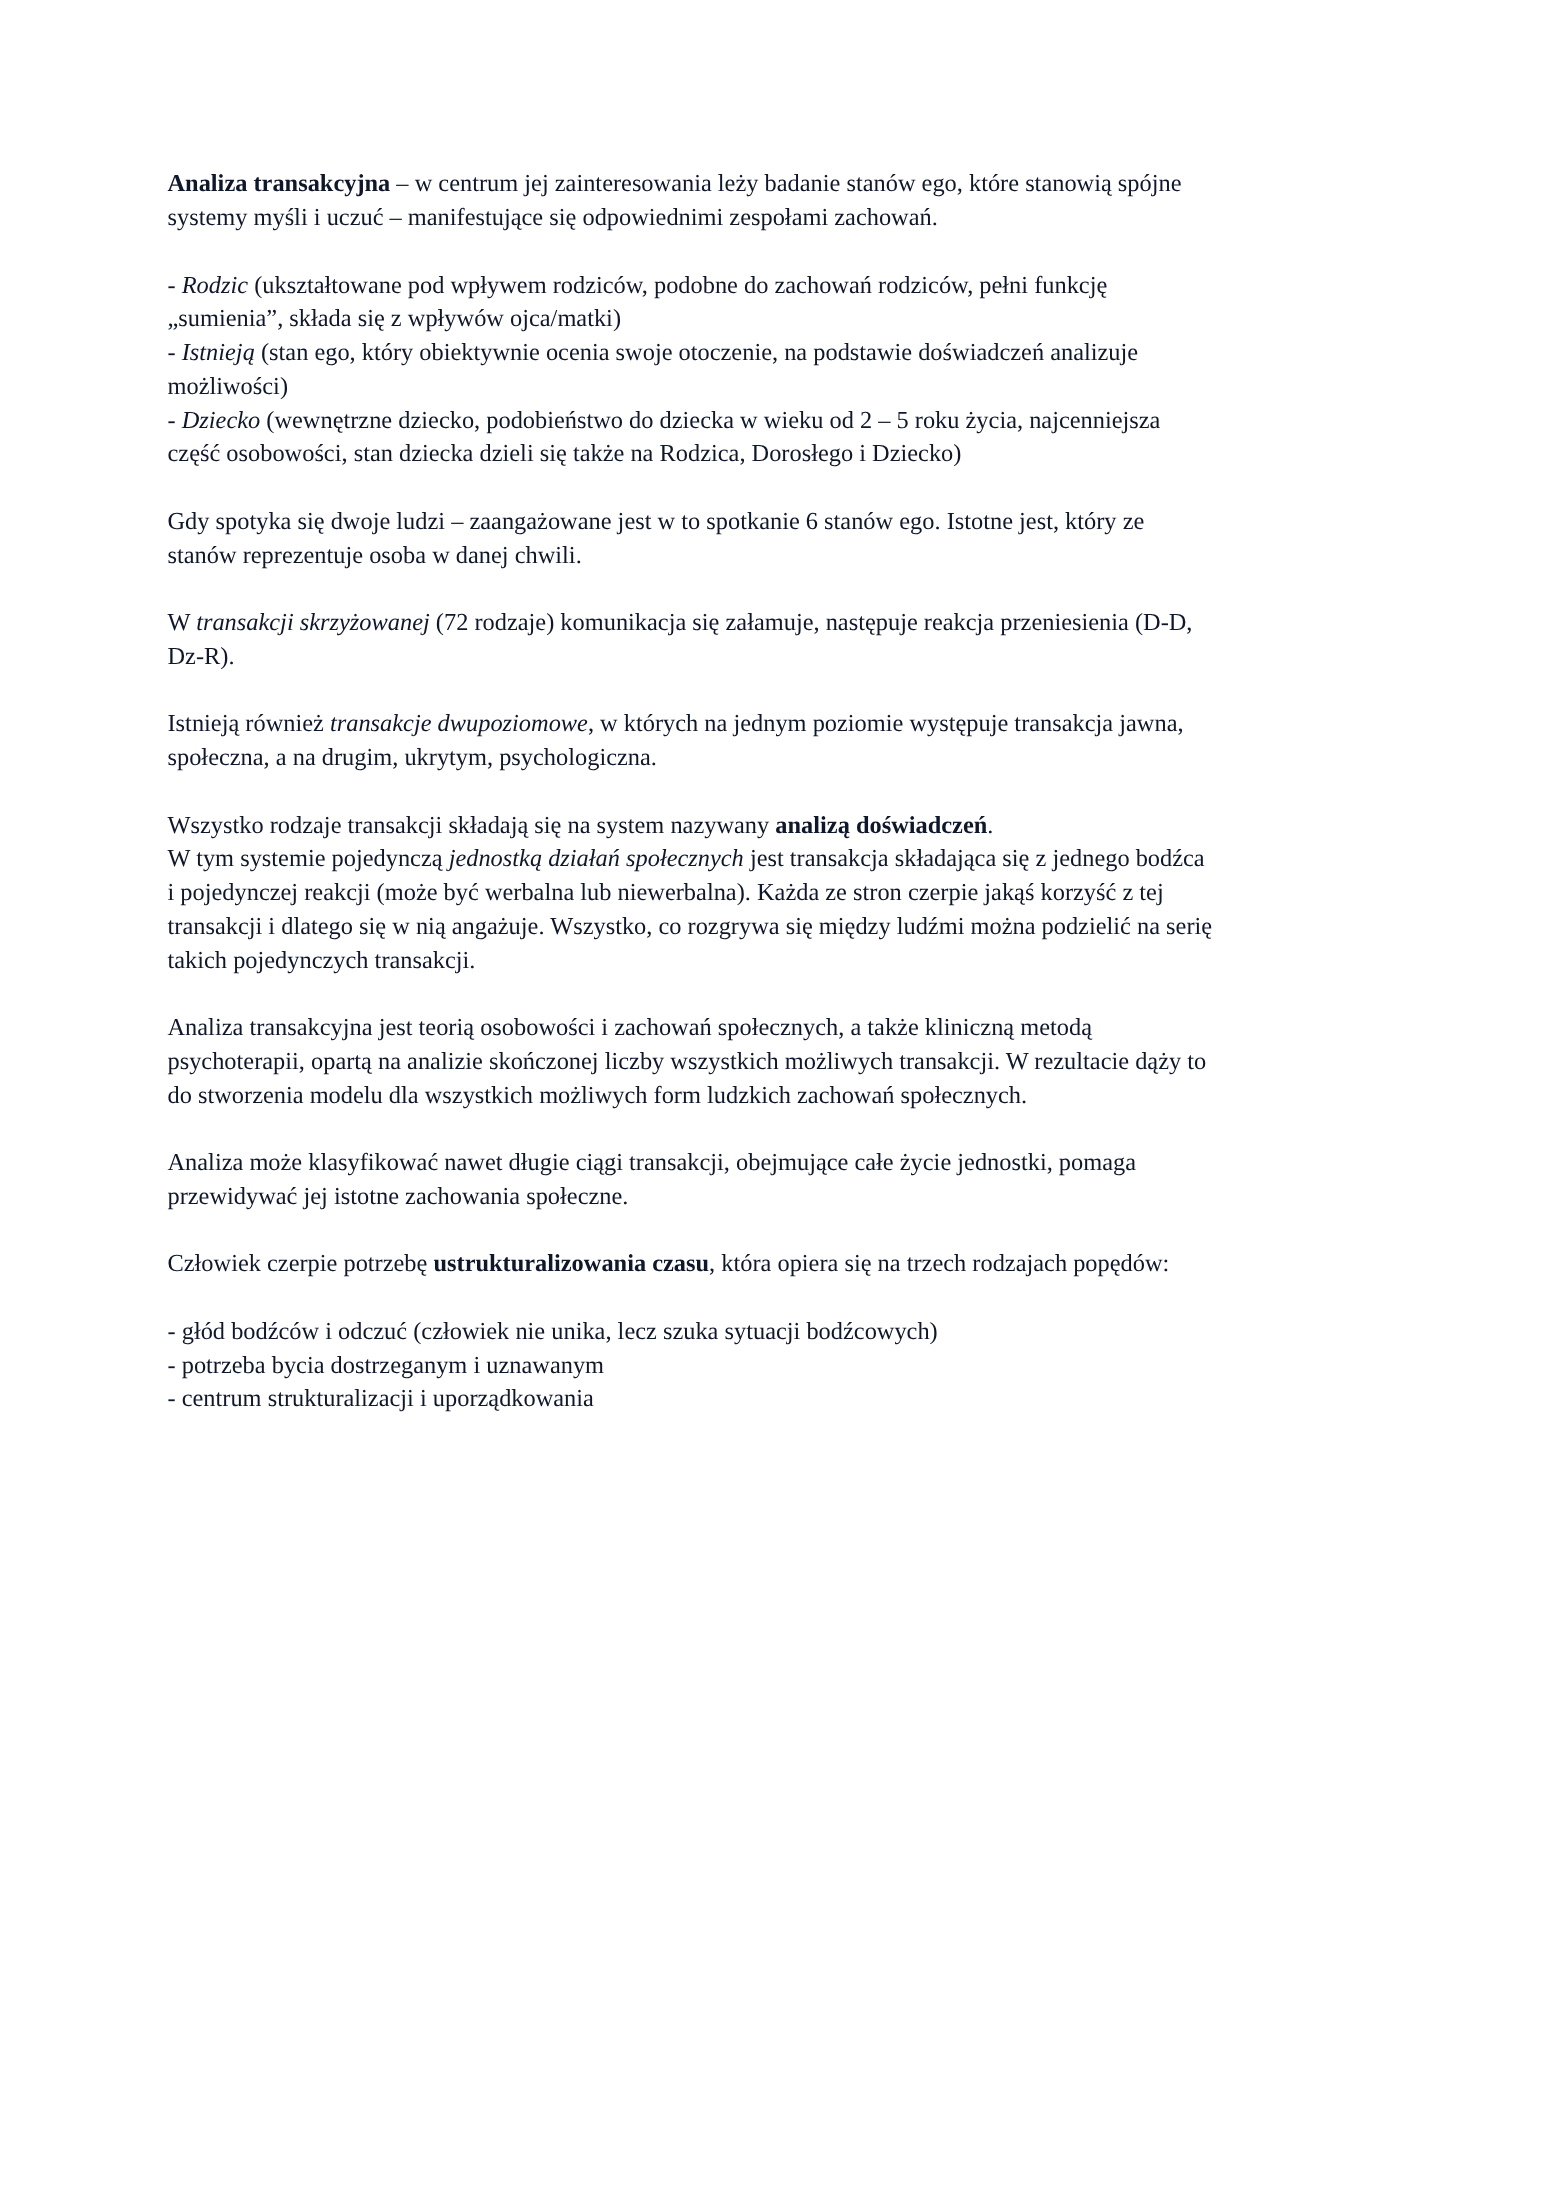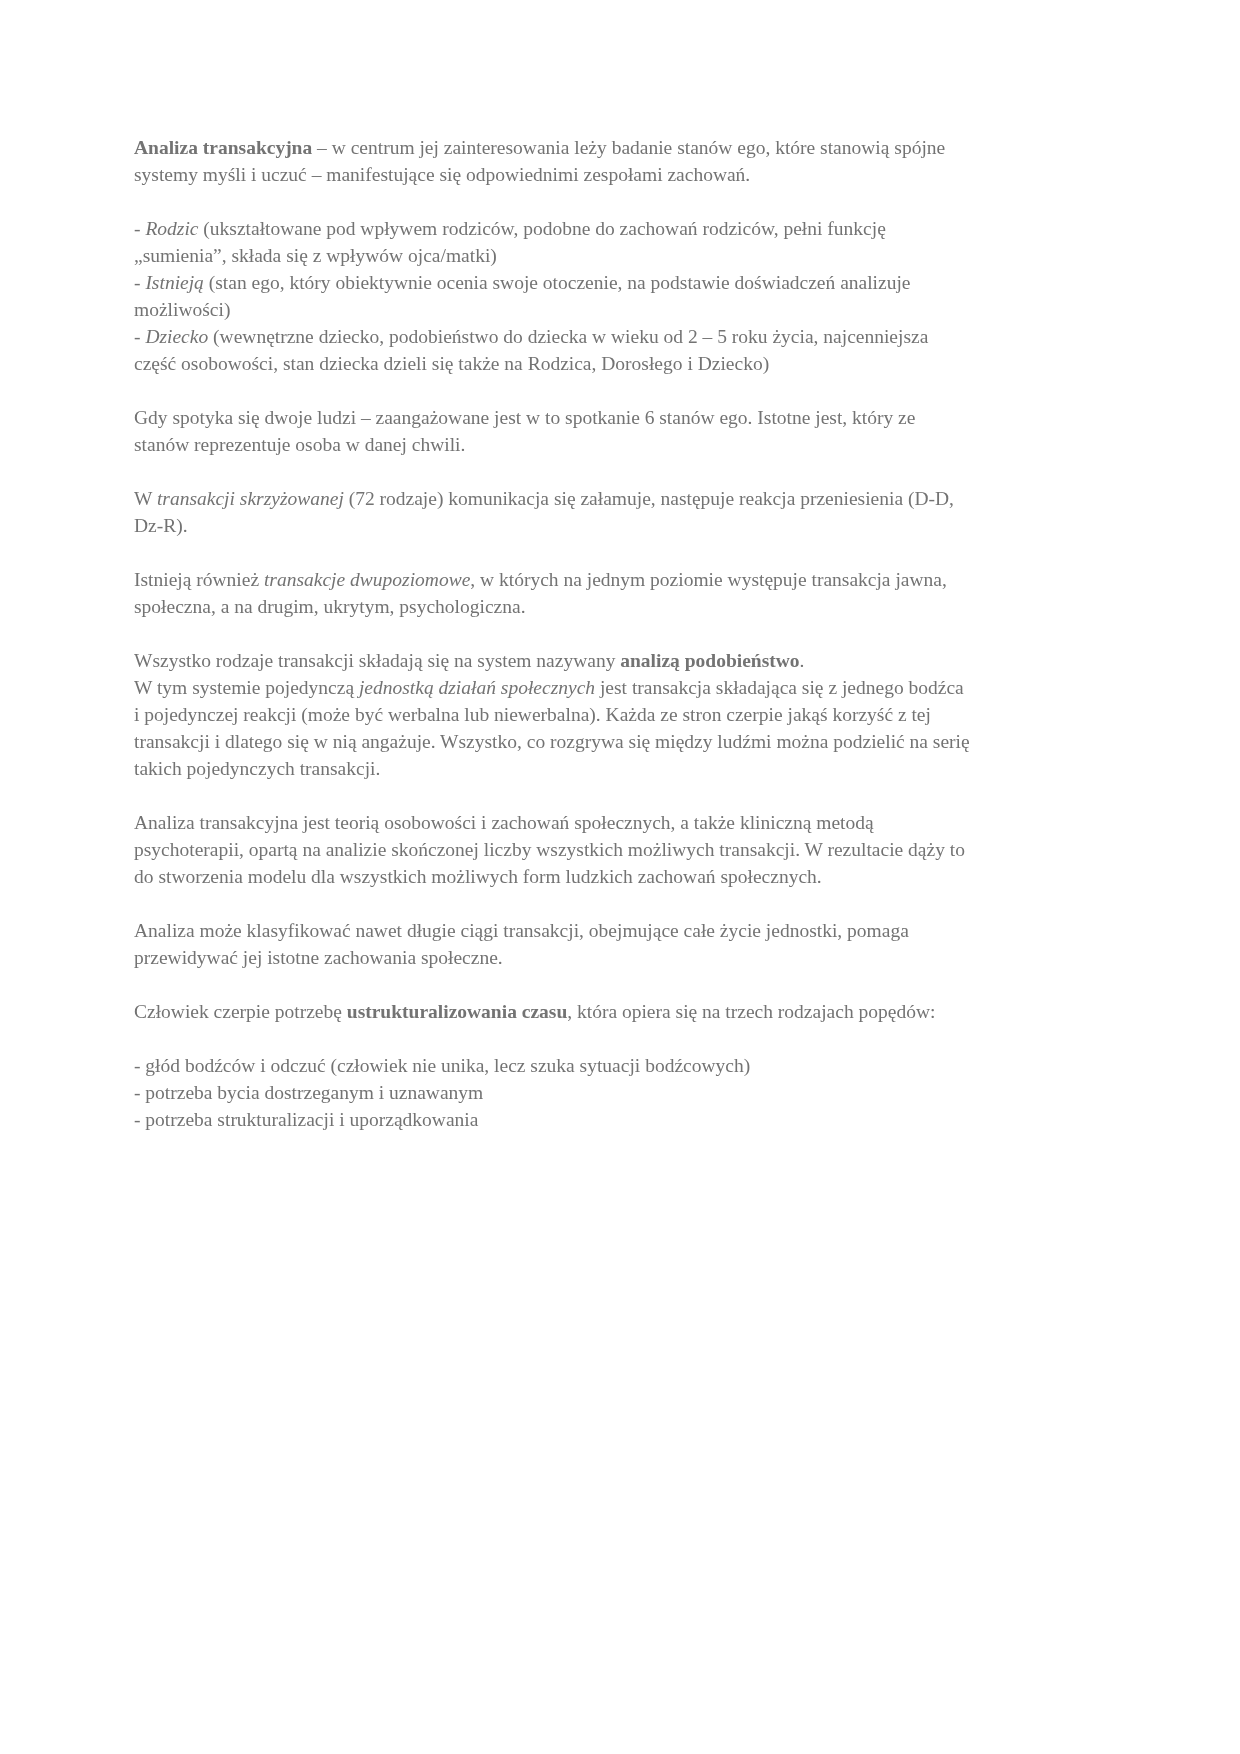--- a/index.html
+++ b/index.html
@@ -8,21 +8,21 @@
     background: #ffffff;
   }
   .page {
     position: relative;
     width: 1240px;
     height: 1326px;
     background: #ffffff;
     font-family: "Liberation Serif", "DejaVu Serif", serif;
     font-size: 19.5px;
     line-height: 27px;
-    color: #737373;
+    color: #0f172a;
     overflow: hidden;
   }
   .content {
     position: absolute;
     left: 134px;
     top: 134px;
     width: 840px;
     text-align: left;
   }
   .content p {
@@ -46,23 +46,23 @@
 
 <div class="page">
   <div class="content">
       <p><span class="seg-b">Analiza transakcyjna</span><span> – w centrum jej zainteresowania leży badanie stanów ego, które stanowią spójne systemy myśli i uczuć – manifestujące się odpowiednimi zespołami zachowań.</span></p>
       <p class="tight"><span>- </span><span class="seg-i">Rodzic</span><span> (ukształtowane pod wpływem rodziców, podobne do zachowań rodziców, pełni funkcję „sumienia”, składa się z wpływów ojca/matki)</span></p>
       <p class="tight"><span>- </span><span class="seg-i">Istnieją</span><span> (stan ego, który obiektywnie ocenia swoje otoczenie, na podstawie doświadczeń analizuje możliwości)</span></p>
       <p><span>- </span><span class="seg-i">Dziecko</span><span> (wewnętrzne dziecko, podobieństwo do dziecka w wieku od 2 – 5 roku życia, najcenniejsza część osobowości, stan dziecka dzieli się także na Rodzica, Dorosłego i Dziecko)</span></p>
       <p><span>Gdy spotyka się dwoje ludzi – zaangażowane jest w to spotkanie 6 stanów ego. Istotne jest, który ze stanów reprezentuje osoba w danej chwili.</span></p>
       <p><span>W </span><span class="seg-i">transakcji skrzyżowanej</span><span> (72 rodzaje) komunikacja się załamuje, następuje reakcja przeniesienia (D-D, Dz-R).</span></p>
       <p><span>Istnieją również </span><span class="seg-i">transakcje dwupoziomowe</span><span>, w których na jednym poziomie występuje transakcja jawna, społeczna, a na drugim, ukrytym, psychologiczna.</span></p>
-      <p class="tight"><span>Wszystko rodzaje transakcji składają się na system nazywany </span><span class="seg-b">analizą podobieństwo</span><span>.</span></p>
+      <p class="tight"><span>Wszystko rodzaje transakcji składają się na system nazywany </span><span class="seg-b">analizą doświadczeń</span><span>.</span></p>
       <p><span>W tym systemie pojedynczą </span><span class="seg-i">jednostką działań społecznych</span><span> jest transakcja składająca się z jednego bodźca i pojedynczej reakcji (może być werbalna lub niewerbalna). Każda ze stron czerpie jakąś korzyść z tej transakcji i dlatego się w nią angażuje. Wszystko, co rozgrywa się między ludźmi można podzielić na serię takich pojedynczych transakcji.</span></p>
       <p><span>Analiza transakcyjna jest teorią osobowości i zachowań społecznych, a także kliniczną metodą psychoterapii, opartą na analizie skończonej liczby wszystkich możliwych transakcji. W rezultacie dąży to do stworzenia modelu dla wszystkich możliwych form ludzkich zachowań społecznych.</span></p>
       <p><span>Analiza może klasyfikować nawet długie ciągi transakcji, obejmujące całe życie jednostki, pomaga przewidywać jej istotne zachowania społeczne.</span></p>
       <p><span>Człowiek czerpie potrzebę </span><span class="seg-b">ustrukturalizowania czasu</span><span>, która opiera się na trzech rodzajach popędów:</span></p>
       <p class="tight"><span>- głód bodźców i odczuć (człowiek nie unika, lecz szuka sytuacji bodźcowych)</span></p>
       <p class="tight"><span>- potrzeba bycia dostrzeganym i uznawanym</span></p>
-      <p><span>- potrzeba strukturalizacji i uporządkowania</span></p>
+      <p><span>- centrum strukturalizacji i uporządkowania</span></p>
     </div>
   <div class="page-number">1</div>
 </div>
 
 </body></html>

